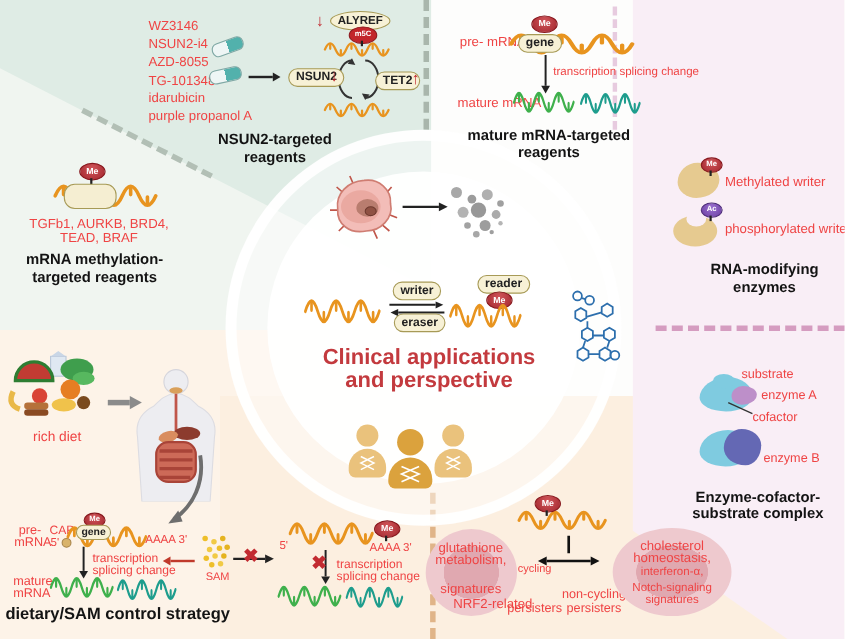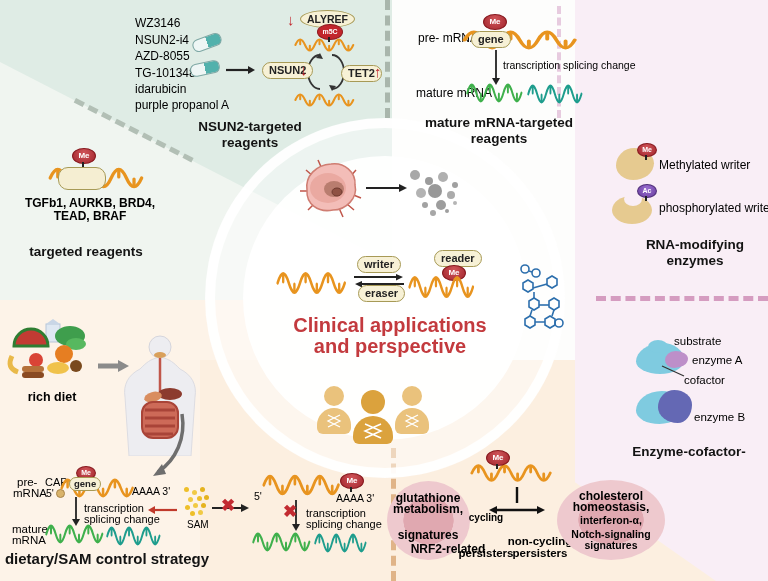--- a/index.html
+++ b/index.html
@@ -24,22 +24,22 @@
   .dash-pink-horiz{left:596px;top:296px;width:172px;border-top:5px dashed #d59cc0;}
   .dash-orange-vert{left:391px;top:448px;height:133px;border-left:5px dashed #e0b488;}
   
   .ring{position:absolute;z-index:2;left:205px;top:118px;width:360px;height:360px;
         border-radius:50%;background:rgba(255,255,255,.45);border:10px solid rgba(255,255,255,.9);
         box-sizing:border-box;}
   .inner-circle{position:absolute;z-index:3;left:243px;top:156px;width:284px;height:284px;
         border-radius:50%;background:rgba(255,255,255,.93);}
   .content{position:absolute;inset:0;z-index:5;}
   
-  .t{position:absolute;font-size:12px;color:#000000;white-space:nowrap;}
-  .tc{transform:translateX(-50%);font-weight:bold;}
+  .t{position:absolute;font-size:12px;color:#ef4444;white-space:nowrap;}
+  .tc{transform:translateX(-50%);}
   .sec{position:absolute;font-weight:700;font-size:13.5px;color:#131313;white-space:nowrap;
        transform:translateX(-50%);}
   .big{font-size:15px;}
   .ctitle{position:absolute;transform:translateX(-50%);font-size:20px;font-weight:700;
           color:#c33a3e;white-space:nowrap;}
   
   .tag{position:absolute;background:#f7f1d6;border:1.4px solid #a79a56;border-radius:9px;
        padding:0 6px;font-size:11px;font-weight:600;color:#222;line-height:15px;white-space:nowrap;}
   .tag.sm{font-size:9.5px;line-height:12px;padding:0 4px;border-radius:7px;}
   .blob-tag{position:absolute;background:#f7f1d6;border:1.4px solid #a79a56;border-radius:50%;
@@ -153,20 +153,21 @@
 
   <div class="me" style="left:72px;top:148px;">Me</div>
   <div class="stem" style="left:82px;top:162px;height:6px;"></div>
   <svg class="wave w-o" style="left:48px;top:164px;" width="98" height="28" viewBox="0 0 90 26" preserveAspectRatio="none">
     <path d="M2 13 Q9 -3 16 13 T30 13 T44 13 T58 13 T72 13 T86 13"></path>
     <path d="M9 7 v5 M23 19 v-5 M37 7 v5 M51 19 v-5 M65 7 v5 M79 19 v-5" stroke-width="1.6"></path>
   </svg>
   <div class="abs" style="left:58px;top:167px;width:46px;height:21px;background:#f5eed2;border:1.5px solid #a79a56;border-radius:10px;"></div>
   <div class="t tc" style="left:90px;top:196px;">TGFb1, AURKB, BRD4,</div>
   <div class="t tc" style="left:90px;top:209px;">TEAD, BRAF</div>
+  <div class="sec" style="left:86px;top:228px;">mRNA methylation-</div>
   <div class="sec" style="left:86px;top:244px;">targeted reagents</div>
 
   <div class="blob" style="left:616px;top:148px;width:38px;height:32px;background:#e6ca90;border-radius:48% 52% 55% 45%/55% 48% 52% 45%;"></div>
   <div class="me sm" style="left:637px;top:143px;">Me</div>
   <div class="stem" style="left:645px;top:155px;height:5px;"></div>
   <div class="t" style="left:659px;top:158px;">Methylated writer</div>
   <div class="blob" style="left:612px;top:196px;width:40px;height:28px;background:#e6ca90;border-radius:50%;"></div>
   <div class="blob" style="left:624px;top:192px;width:18px;height:14px;background:#f9eef6;border-radius:50%;"></div>
   <div class="me sm ac" style="left:637px;top:184px;">Ac</div>
   <div class="stem" style="left:645px;top:196px;height:5px;"></div>
@@ -180,20 +181,21 @@
   <div class="blob" style="left:665px;top:351px;width:23px;height:17px;background:#bd8fc9;border-radius:45% 55% 60% 40%/55% 45% 55% 45%;"></div>
   <div class="t" style="left:692px;top:354px;font-size:11.5px;">enzyme A</div>
   <svg class="arrow" style="left:660px;top:366px;" width="26" height="12">
     <path d="M2 0 L24 10" stroke="#333" stroke-width="1.2" fill="none"></path>
   </svg>
   <div class="t" style="left:684px;top:374px;font-size:11.5px;">cofactor</div>
   <div class="blob" style="left:636px;top:391px;width:47px;height:33px;background:#7fcbe0;border-radius:55% 45% 50% 50%/60% 55% 45% 40%;"></div>
   <div class="blob" style="left:658px;top:390px;width:34px;height:33px;background:#6468b4;border-radius:48% 52% 42% 58%/52% 45% 55% 48%;"></div>
   <div class="t" style="left:694px;top:411px;font-size:11.5px;">enzyme B</div>
   <div class="sec" style="left:689px;top:444px;">Enzyme-cofactor-</div>
+  <div class="sec" style="left:689px;top:459px;">substrate complex</div>
 
   <svg class="abs" style="left:298px;top:158px;" width="66" height="62" viewBox="0 0 66 62">
     <g stroke="#c0564a" stroke-width="1.5">
       <path d="M8 12 L16 19 M58 12 L51 20 M2 33 L11 33 M63 40 L53 36 M20 2 L24 11 M45 59 L41 50 M10 52 L17 45 M56 52 L49 46"></path>
     </g>
     <path d="M33 6 C46 4 58 14 57 27 C60 40 48 52 35 52 C20 55 8 46 9 32 C7 18 18 7 33 6 Z" fill="#f3bdb8" stroke="#cf7d72" stroke-width="1.5"></path>
     <ellipse cx="30" cy="30" rx="18" ry="15" fill="#eaa9a1"></ellipse>
     <ellipse cx="36" cy="31" rx="10" ry="8" fill="#b97d6f"></ellipse>
     <ellipse cx="39" cy="34" rx="5" ry="4" fill="#8f5143" stroke="#6f3a2f"></ellipse>
   </svg>

